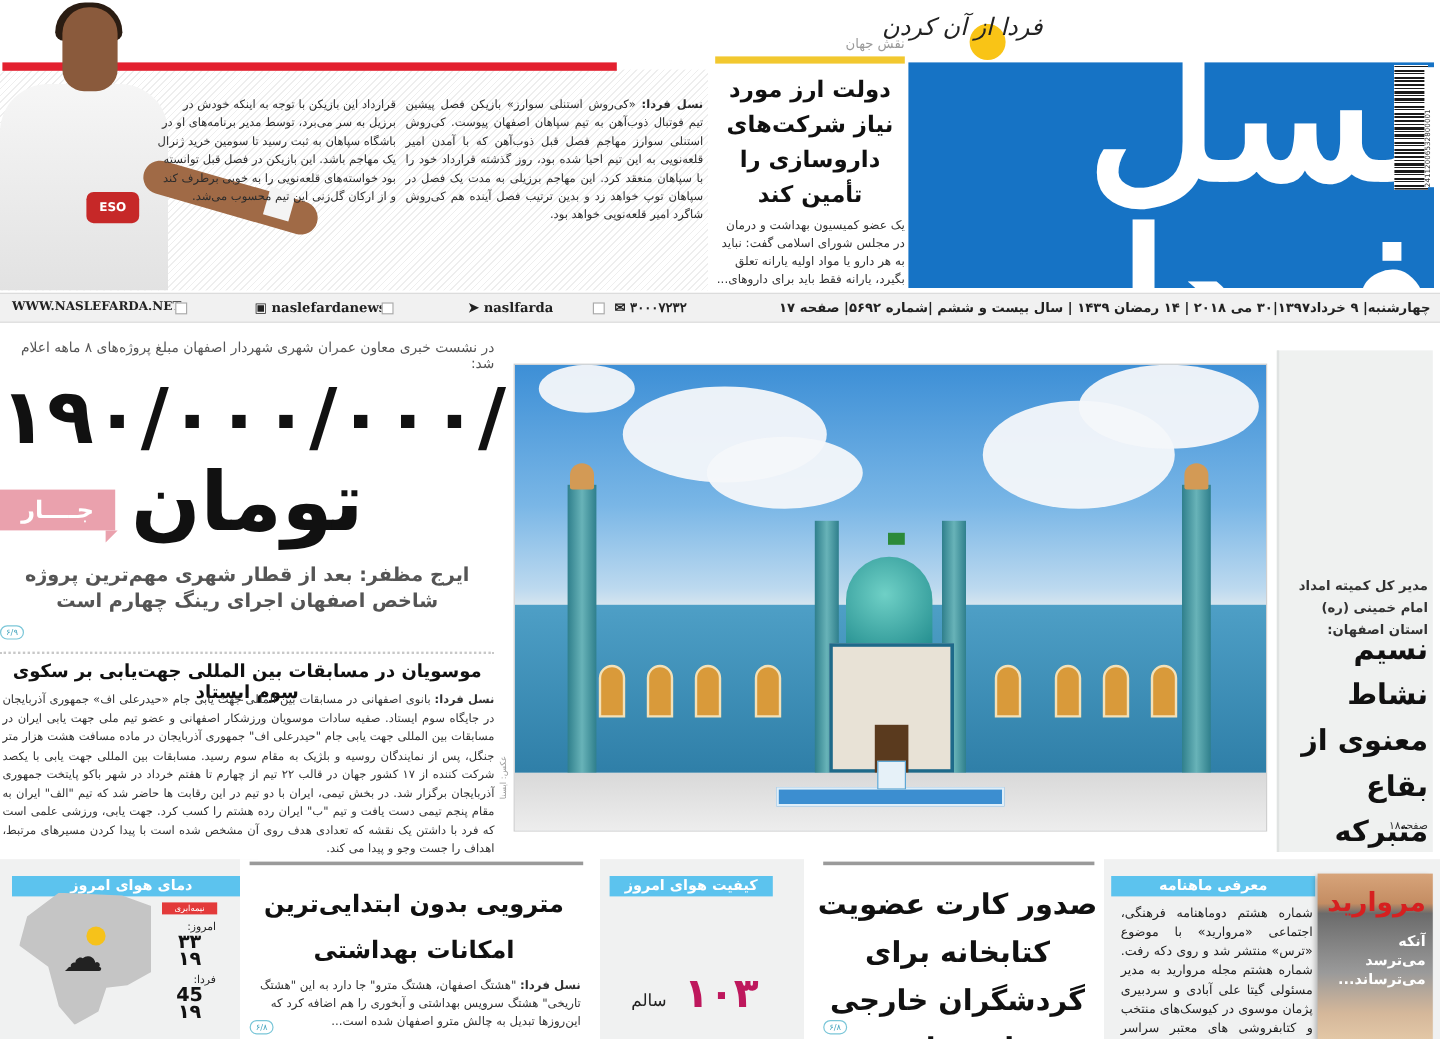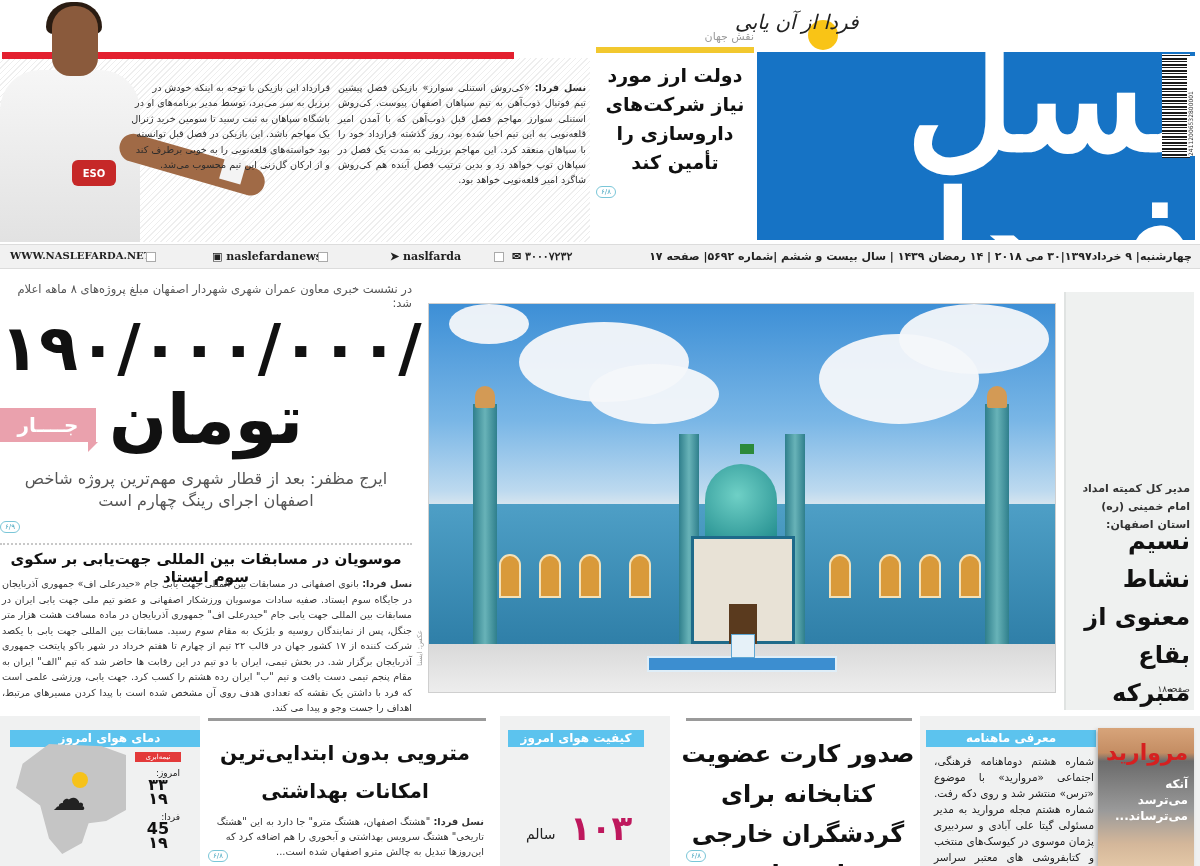--- a/index.html
+++ b/index.html
@@ -46,21 +46,21 @@
   .infobar .item { position: absolute; top: 5px; font-family: "DejaVu Serif", serif; font-weight: bold; color: #222; }
   .chk { position:absolute; top: 7px; width: 10px; height: 10px; border: 1px solid #aaa; background: #fff; }
 
   
   .lead-left { left: 0; top: 282px; width: 412px; }
   .kicker { font-size: 11.5px; color: #555; }
   .big-num { font-size: 64px; font-weight: bold; letter-spacing: 2px; text-align: center; margin-top: 6px; line-height: 64px; direction: ltr; }
   .toman { font-size: 68px; font-weight: bold; text-align: center; line-height: 76px; margin-top: 2px; }
   .jar-badge { position:absolute; left: 0; top: 408px; width: 96px; height: 34px; background: #eaa1ad; color: #fff; font-weight: bold; font-size: 20px; display:flex; align-items:center; justify-content:center; }
   .jar-badge:after { content:""; position:absolute; left: 88px; top: 34px; border-left: 10px solid #eaa1ad; border-bottom: 10px solid transparent; }
-  .subhead { font-size: 16px; font-weight: normal; color: #555; text-align: center; line-height: 22px; margin-top: 10px; }
+  .subhead { font-size: 16px; font-weight: bold; color: #555; text-align: center; line-height: 22px; margin-top: 10px; }
   .dotted { border-top: 2px dotted #c8c8c8; margin-top: 10px; }
 
   .orient-title { left: 0; top: 550px; width: 412px; font-size: 15px; font-weight: bold; text-align: center; }
   .orient-body { left: 2px; top: 576px; width: 410px; font-size: 9.6px; line-height: 15.5px; color: #333; text-align: justify; }
 
   
   .photo-frame { left: 428px; top: 303px; width: 628px; height: 390px; border: 1px solid #cfcfcf; overflow: hidden;
     background: linear-gradient(180deg, #3d8fd6 0%, #79b6e6 30%, #bcd9ef 48%, #d8e6ef 52%); }
   .cloud { position:absolute; background: #f4f7fa; border-radius: 50%; opacity: .95; }
   .building { position:absolute; left: 0; top: 200px; width: 628px; height: 140px; background: linear-gradient(180deg,#4e9fc6,#2f7fa8); }
@@ -132,25 +132,26 @@
   <div class="story-col-text" style="margin-top:4px; text-align:justify;">
     <b>نسل فردا:</b>
     <span>«کی‌روش استنلی سوارز» بازیکن فصل پیشین تیم فوتبال ذوب‌آهن به تیم سپاهان اصفهان پیوست. کی‌روش استنلی سوارز مهاجم فصل قبل ذوب‌آهن که با آمدن امیر قلعه‌نویی به این تیم احیا شده بود، روز گذشته قرارداد خود را با سپاهان منعقد کرد. این مهاجم برزیلی به مدت یک فصل در سپاهان توپ خواهد زد و بدین ترتیب فصل آینده هم کی‌روش شاگرد امیر قلعه‌نویی خواهد بود.</span>
   </div>
 </div>
 
 <div class="abs rtl world-col">
   <div class="section-label">نقش جهان</div>
   <div class="yellow-bar"></div>
   <div class="lead-title">دولت ارز مورد نیاز شرکت‌های داروسازی را تأمین کند</div>
+  <div class="lead-body">یک عضو کمیسیون بهداشت و درمان در مجلس شورای اسلامی گفت: نباید به هر دارو یا مواد اولیه یارانه تعلق بگیرد، یارانه فقط باید برای داروهای...</div>
   <div style="text-align:left; margin-top:2px;"><span class="page-ref">۶/۸</span></div>
 </div>
 
 <div class="abs sun"></div>
-<div class="abs mast-tag">فردا از آن یابی</div>
+<div class="abs mast-tag">فردا از آن کردن</div>
 <div class="abs masthead">
   <div class="mast-word">نسل فردا</div>
   <div class="barcode"></div>
   <div class="barcode-num">24112006532800001</div>
 </div>
 
 <div class="abs infobar">
   <span class="item" style="left:10px; font-size:10px;">WWW.NASLEFARDA.NET</span>
   <span class="chk" style="left:146px;"></span>
   <span class="item" style="left:212px;">

